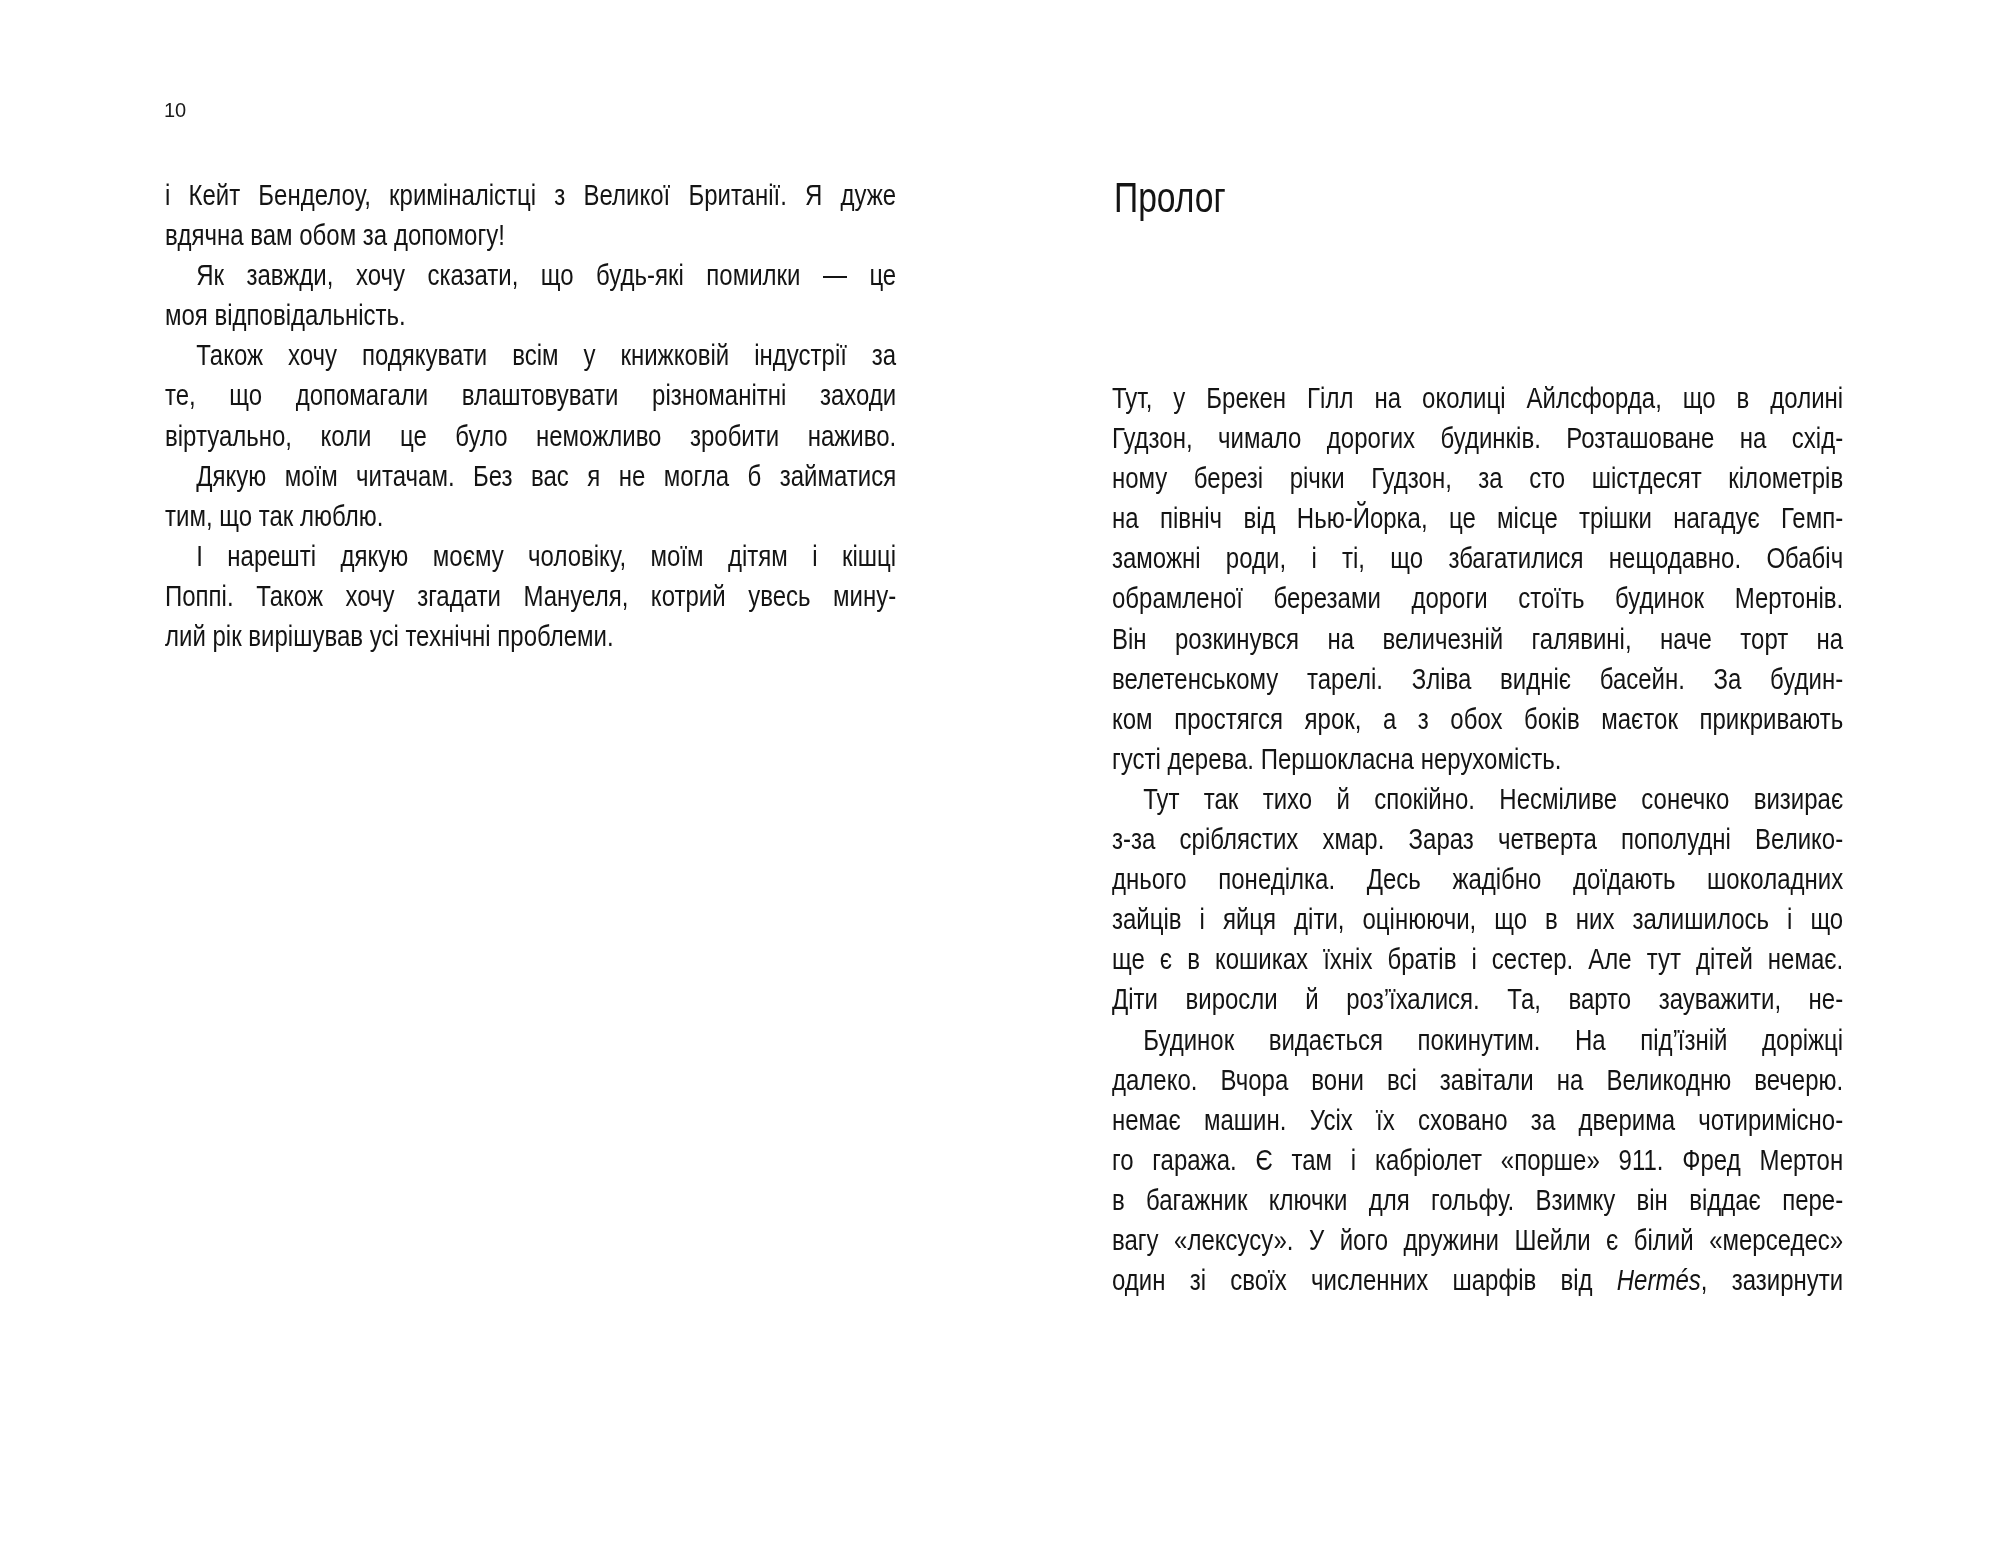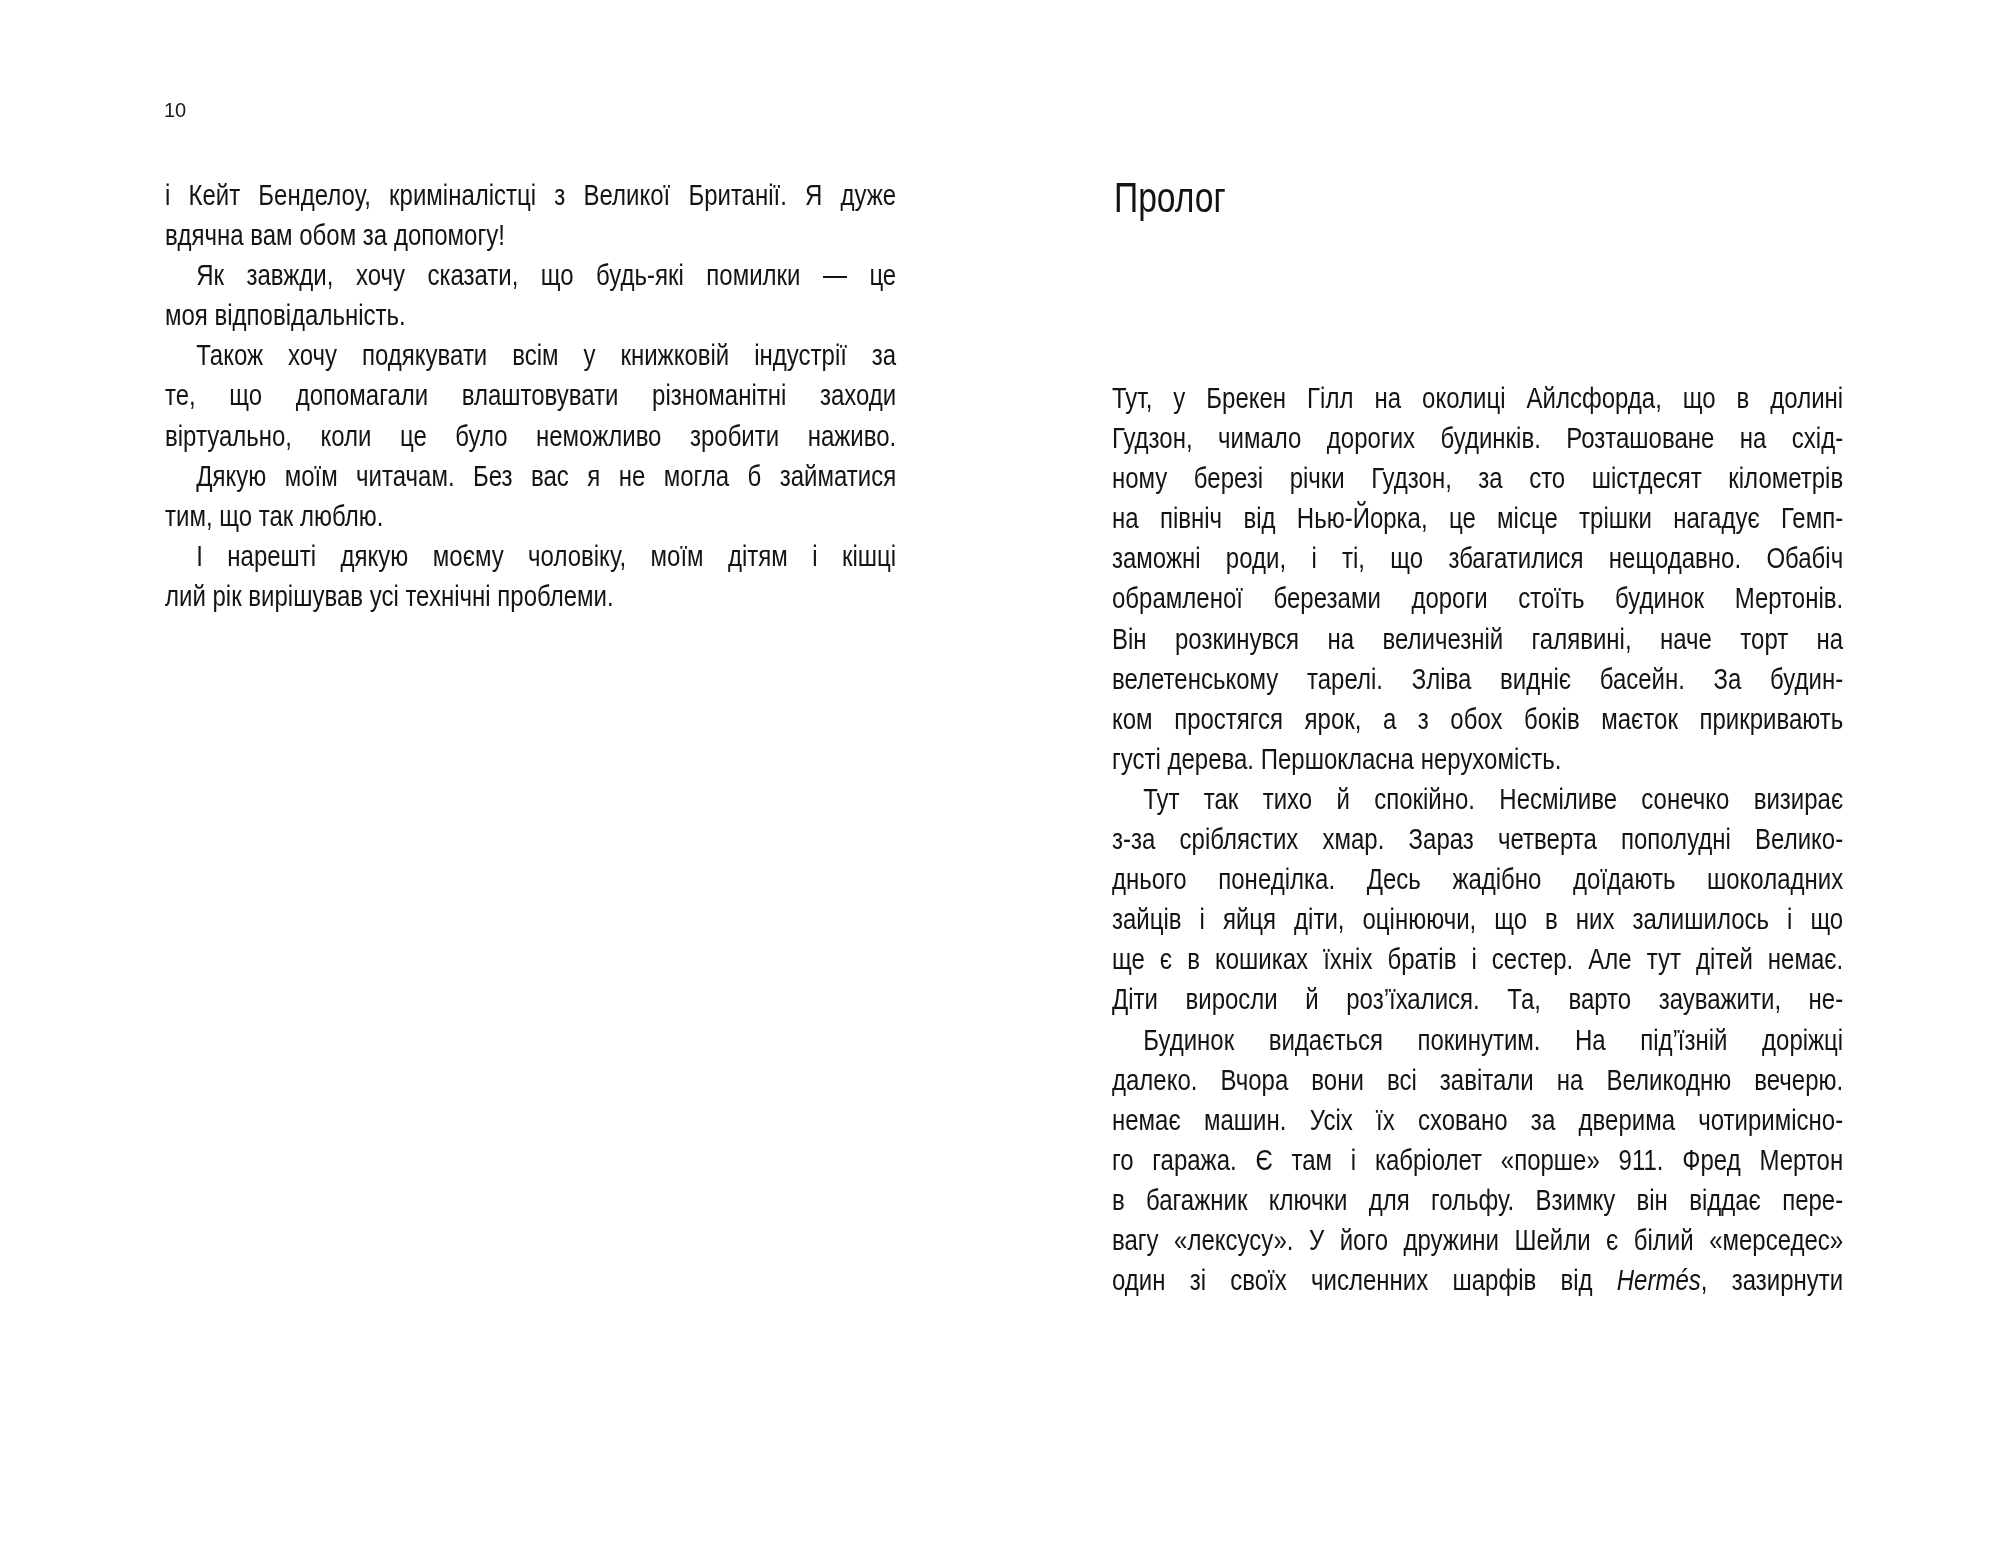--- a/index.html
+++ b/index.html
@@ -50,20 +50,23 @@
         <div class="inner">віртуально, коли це було неможливо зробити наживо.</div>
       </div>
       <div class="line indent">
         <div class="inner">Дякую моїм читачам. Без вас я не могла б займатися</div>
       </div>
       <div class="line last">
         <div class="inner">тим, що так люблю.</div>
       </div>
       <div class="line indent">
         <div class="inner">І нарешті дякую моєму чоловіку, моїм дітям і кішці</div>
+      </div>
+      <div class="line">
+        <div class="inner">Поппі. Також хочу згадати Мануеля, котрий увесь мину-</div>
       </div>
       <div class="line last">
         <div class="inner">лий рік вирішував усі технічні проблеми.</div>
       </div>
     </div>
 </div>
 
 <div class="page" id="page-right">
   <h1 class="heading">Пролог</h1>
   <div class="col" id="col-right">

